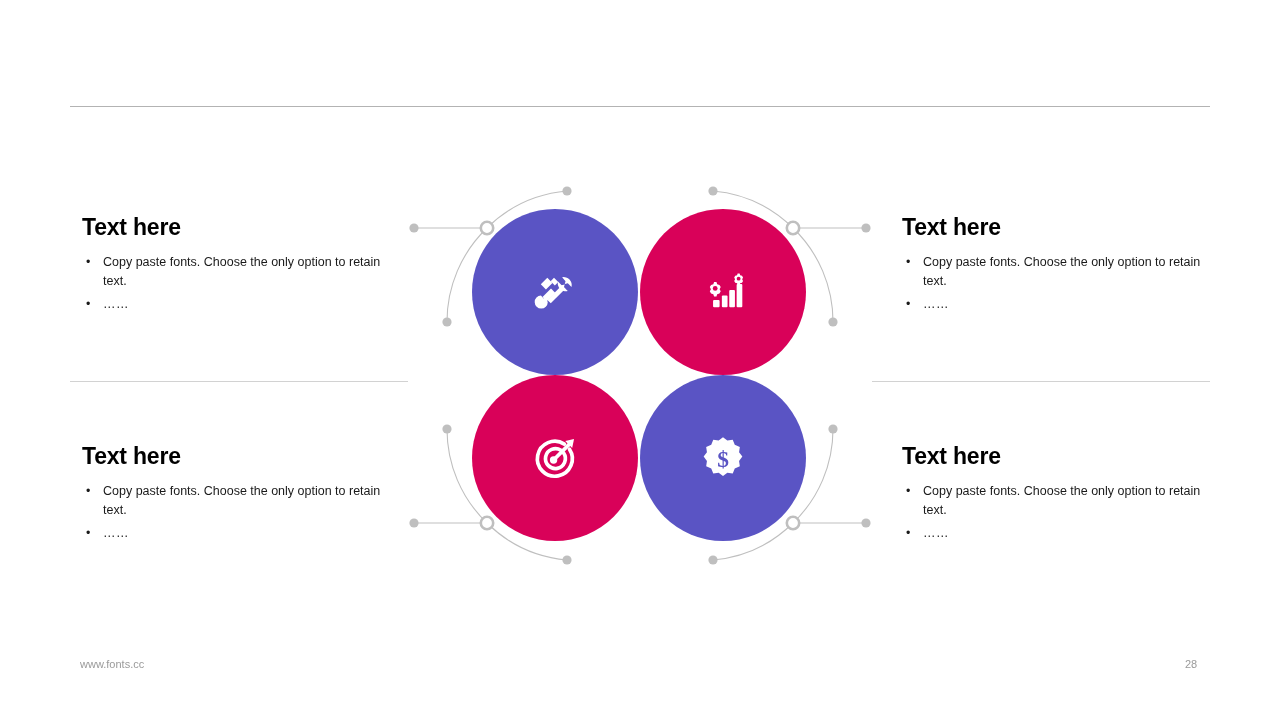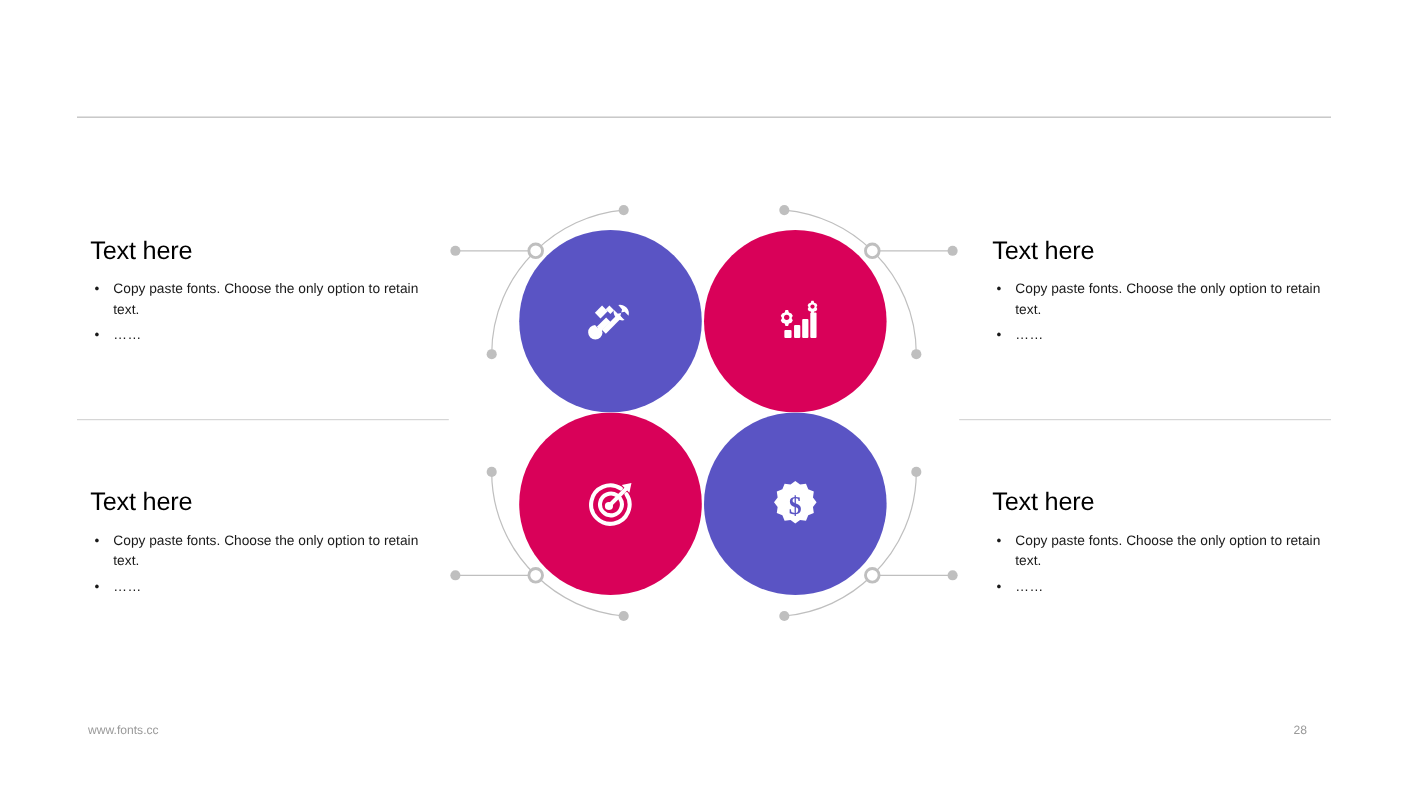--- a/index.html
+++ b/index.html
@@ -33,21 +33,21 @@
   #rule-mid-r { left: 872px; top: 381px; width: 338px;  }
 
   
   .block {
     position: absolute;
     width: 300px;
   }
   .block h2 {
     margin: 0 0 12px 0;
     font-size: 23px;
-    font-weight: normal;
+    font-weight: bold;
     color: #000000;
     letter-spacing: -0.2px;
   }
   .block ul {
     margin: 0;
     padding: 0;
     list-style: none;
   }
   .block li {
     position: relative;
@@ -90,21 +90,21 @@
     left: 80px;
     top: 658px;
     font-size: 11px;
     color: #9a9a9a;
   }
   #footer-page {
     position: absolute;
     left: 1176px;
     top: 658px;
     width: 30px;
-    text-align: left;
+    text-align: center;
     font-size: 11px;
     color: #9a9a9a;
   }
 </style>
 </head>
 <body>
 
 <div id="slide">
 
   <div class="rule" id="rule-top"></div>

